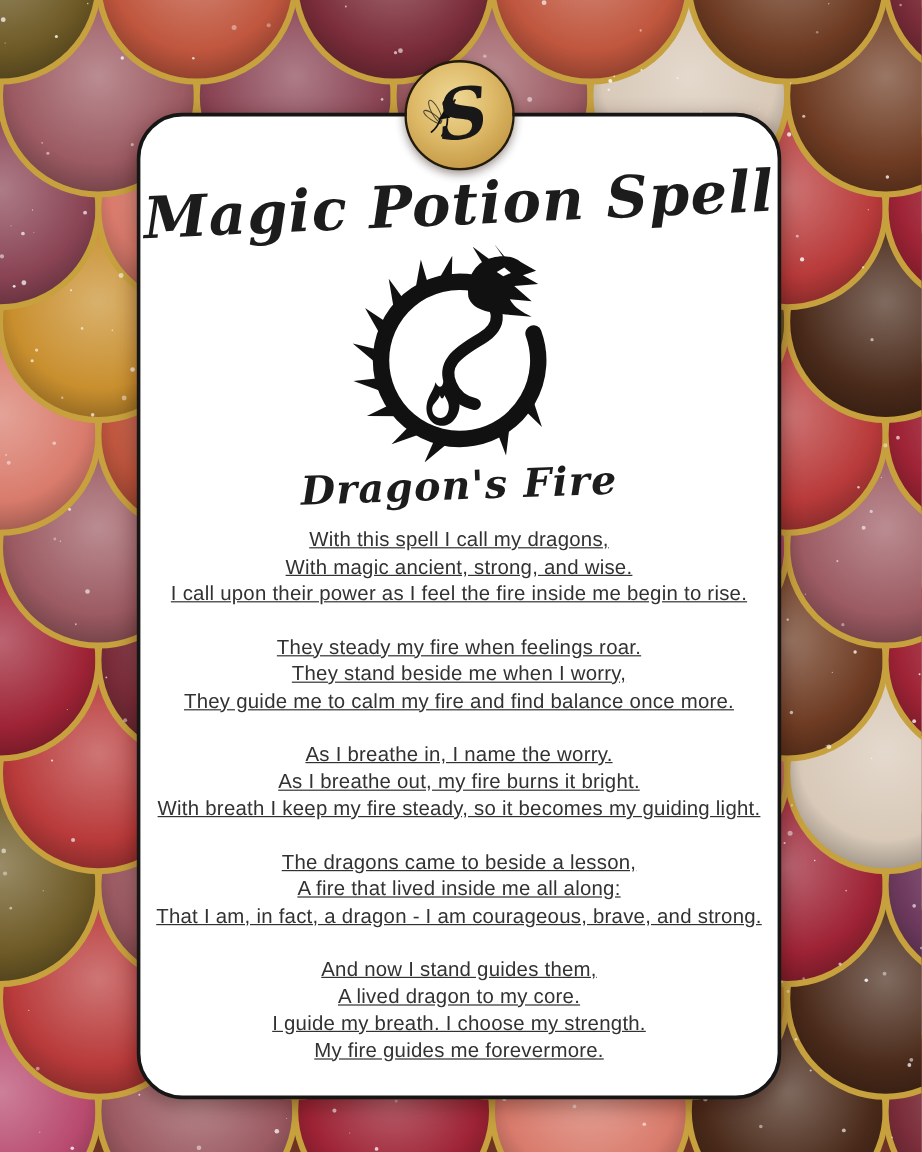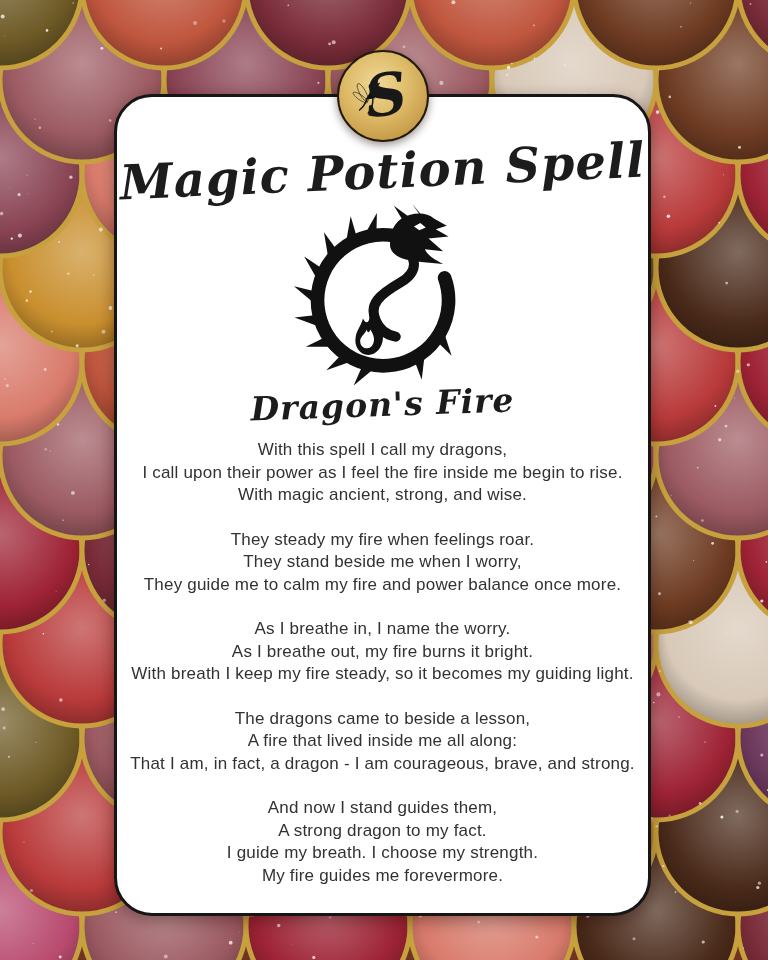--- a/index.html
+++ b/index.html
@@ -41,21 +41,21 @@
   .dragon-wrap { margin-top:2px; height:184px; }
 
   .spell-name {
     font-family:"DejaVu Serif", serif; font-style:italic; font-weight:600;
     font-size:33px; letter-spacing:1px; color:var(--title-ink,#1c1c1c);
     transform:rotate(-2deg);
   }
 
   .poem { margin-top:15px; font-size:17px; line-height:22.5px; letter-spacing:.2px; color:var(--text,#323232); }
   .stanza { margin-bottom:22px; }
-  .line { display:block; }
+  .line { display:block;text-decoration:underline; }
 </style>
 </head>
 <body>
 
 <svg id="scales-bg" width="768" height="960" viewBox="0 0 768 960">
     <defs>
       <radialGradient id="sg0" cx="50%" cy="40%" r="68%">
         <stop offset="0%" stop-color="rgb(228,163,152)"></stop>
         <stop offset="65%" stop-color="#d97b6c"></stop>
         <stop offset="100%" stop-color="rgb(135,76,67)"></stop>
@@ -562,39 +562,39 @@
         <path d="M86,140 C90,146 92,152 88,158 C84,163 76,161 75,154 C74,148 80,146 82,140 C83,144 85,144 86,140 Z" fill="#fff"></path>
       </g>
     </svg>
   </div>
 
   <h2 class="spell-name">Dragon's Fire</h2>
 
   <div class="poem">
     <p class="stanza">
       <span class="line">With this spell I call my dragons,</span>
+      <span class="line">With magic ancient, strong, and wise.</span>
       <span class="line">I call upon their power as I feel the fire inside me begin to rise.</span>
-      <span class="line">With magic ancient, strong, and wise.</span>
     </p>
     <p class="stanza">
       <span class="line">They steady my fire when feelings roar.</span>
       <span class="line">They stand beside me when I worry,</span>
-      <span class="line">They guide me to calm my fire and power balance once more.</span>
+      <span class="line">They guide me to calm my fire and find balance once more.</span>
     </p>
     <p class="stanza">
       <span class="line">As I breathe in, I name the worry.</span>
       <span class="line">As I breathe out, my fire burns it bright.</span>
       <span class="line">With breath I keep my fire steady, so it becomes my guiding light.</span>
     </p>
     <p class="stanza">
       <span class="line">The dragons came to beside a lesson,</span>
       <span class="line">A fire that lived inside me all along:</span>
       <span class="line">That I am, in fact, a dragon - I am courageous, brave, and strong.</span>
     </p>
     <p class="stanza">
       <span class="line">And now I stand guides them,</span>
-      <span class="line">A strong dragon to my fact.</span>
+      <span class="line">A lived dragon to my core.</span>
       <span class="line">I guide my breath. I choose my strength.</span>
       <span class="line">My fire guides me forevermore.</span>
     </p>
   </div>
 
 </div>
 
 </body></html>

